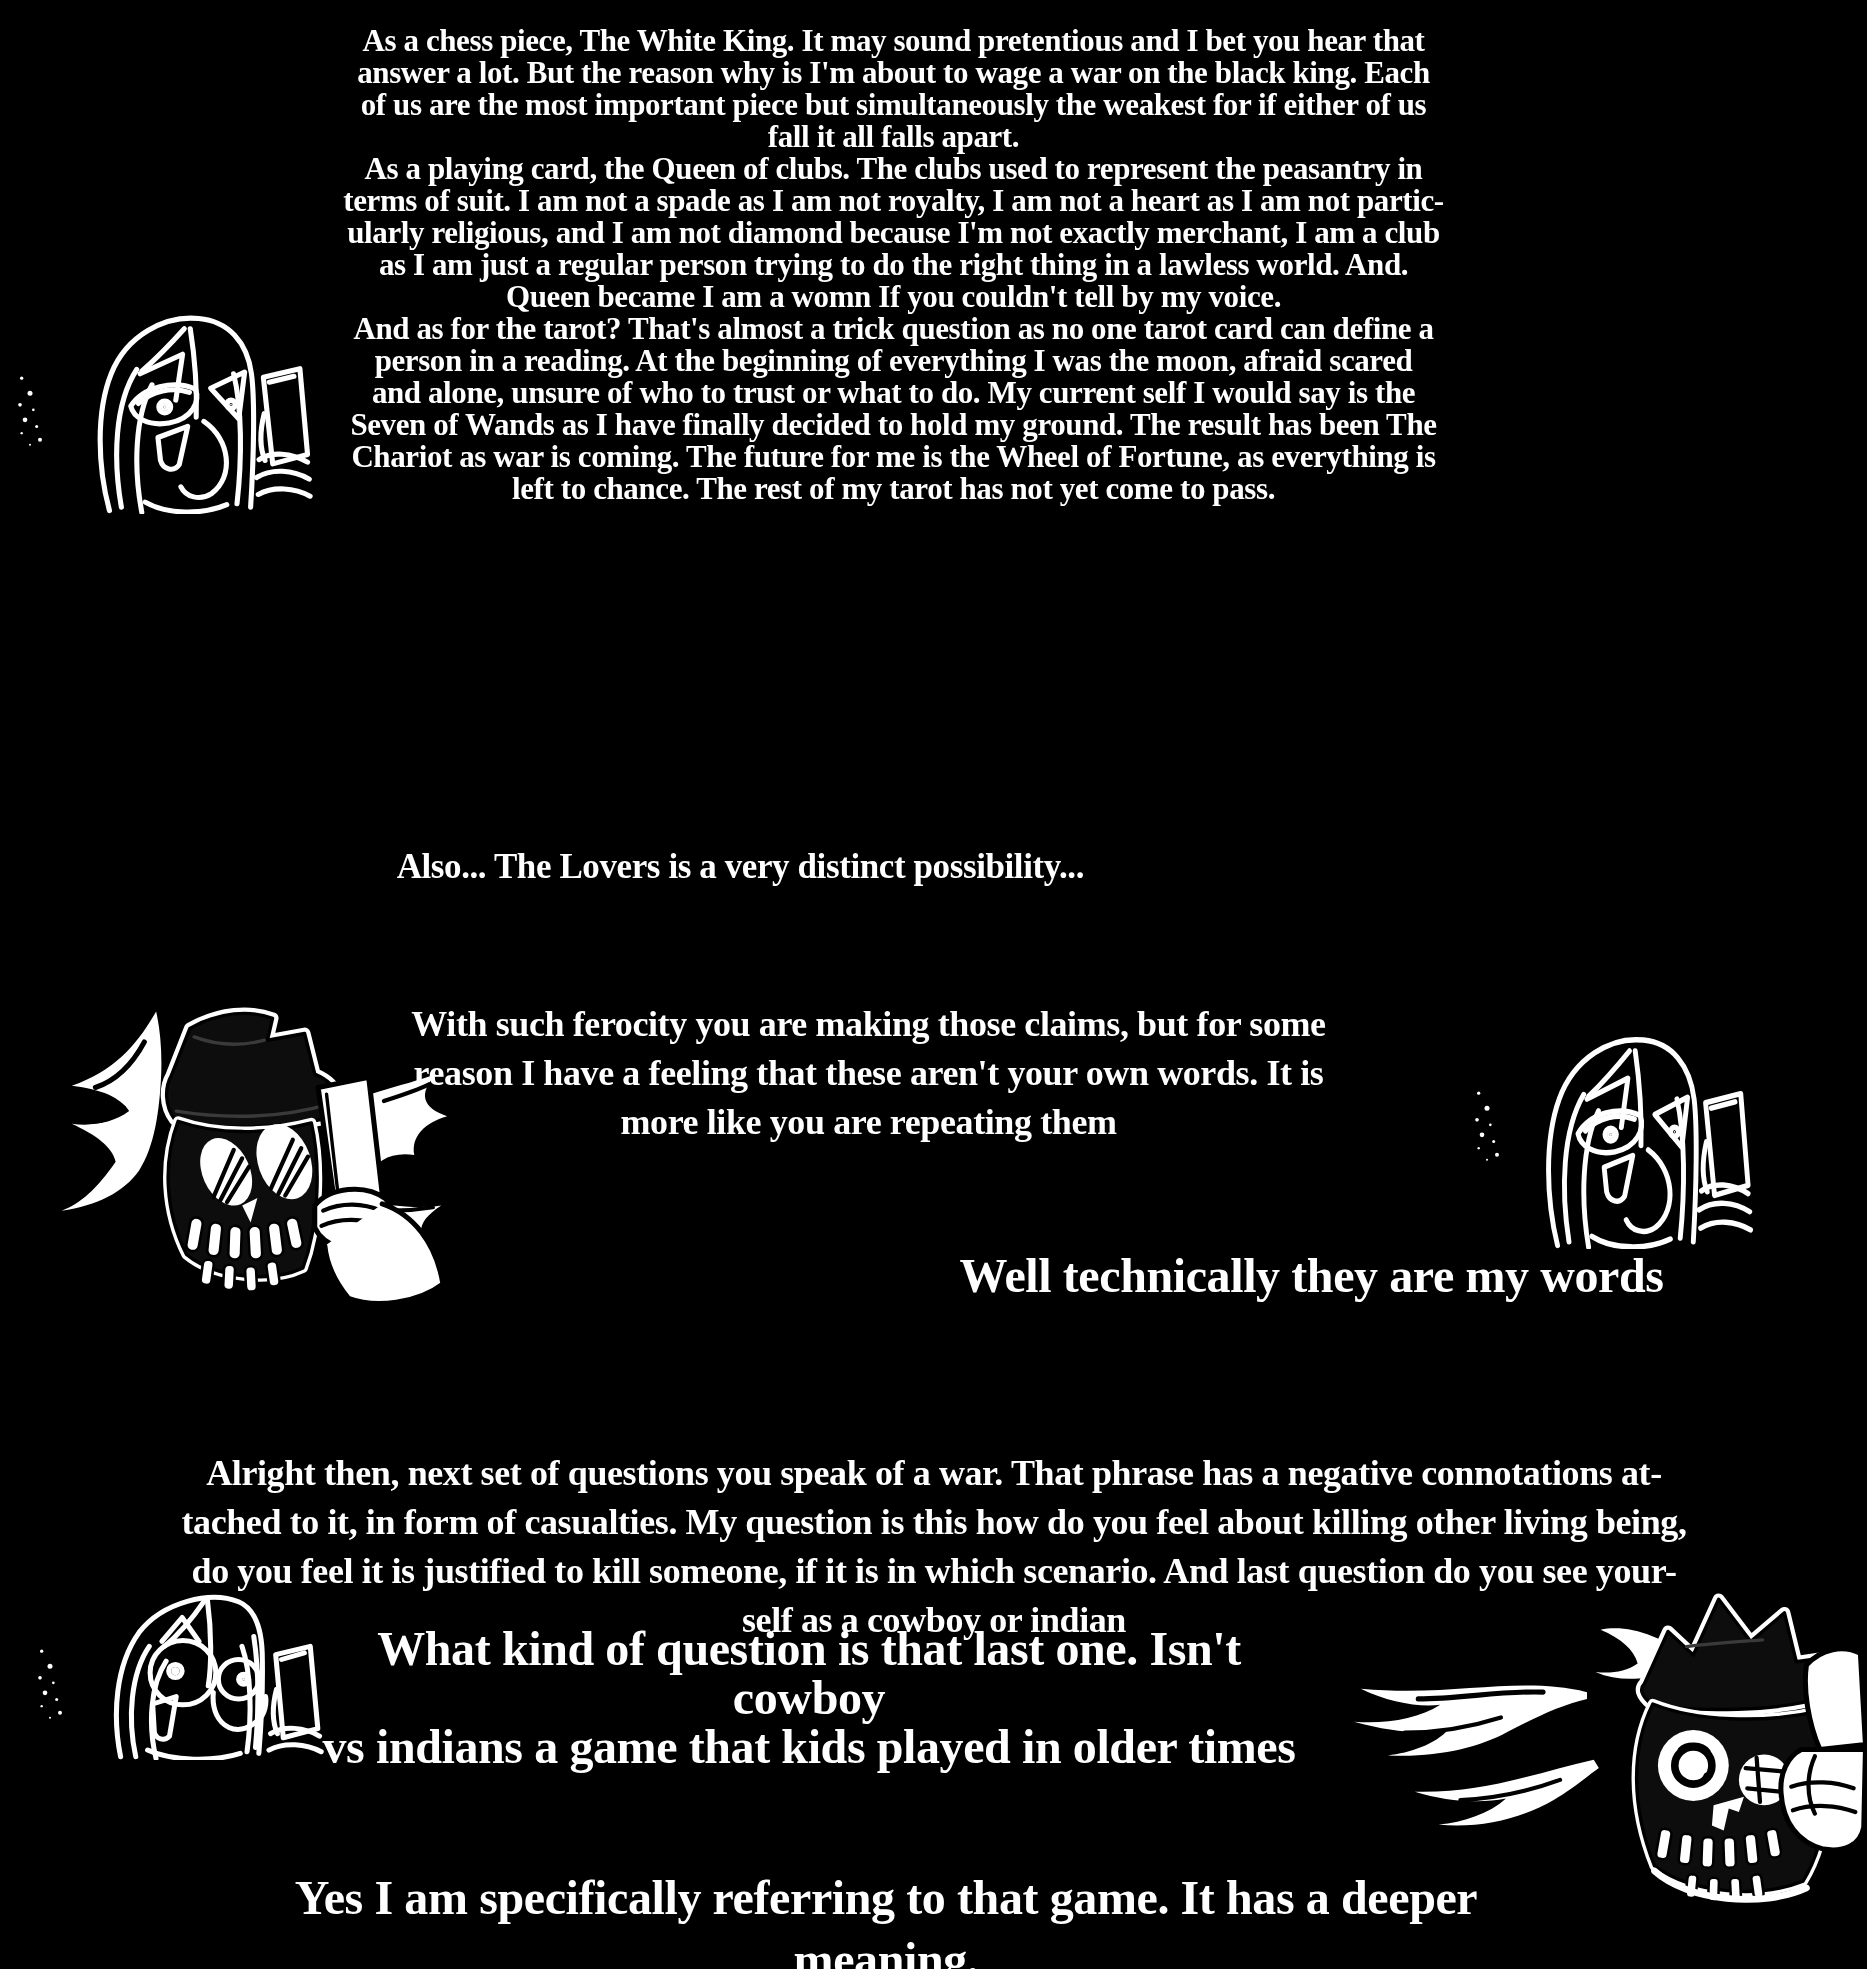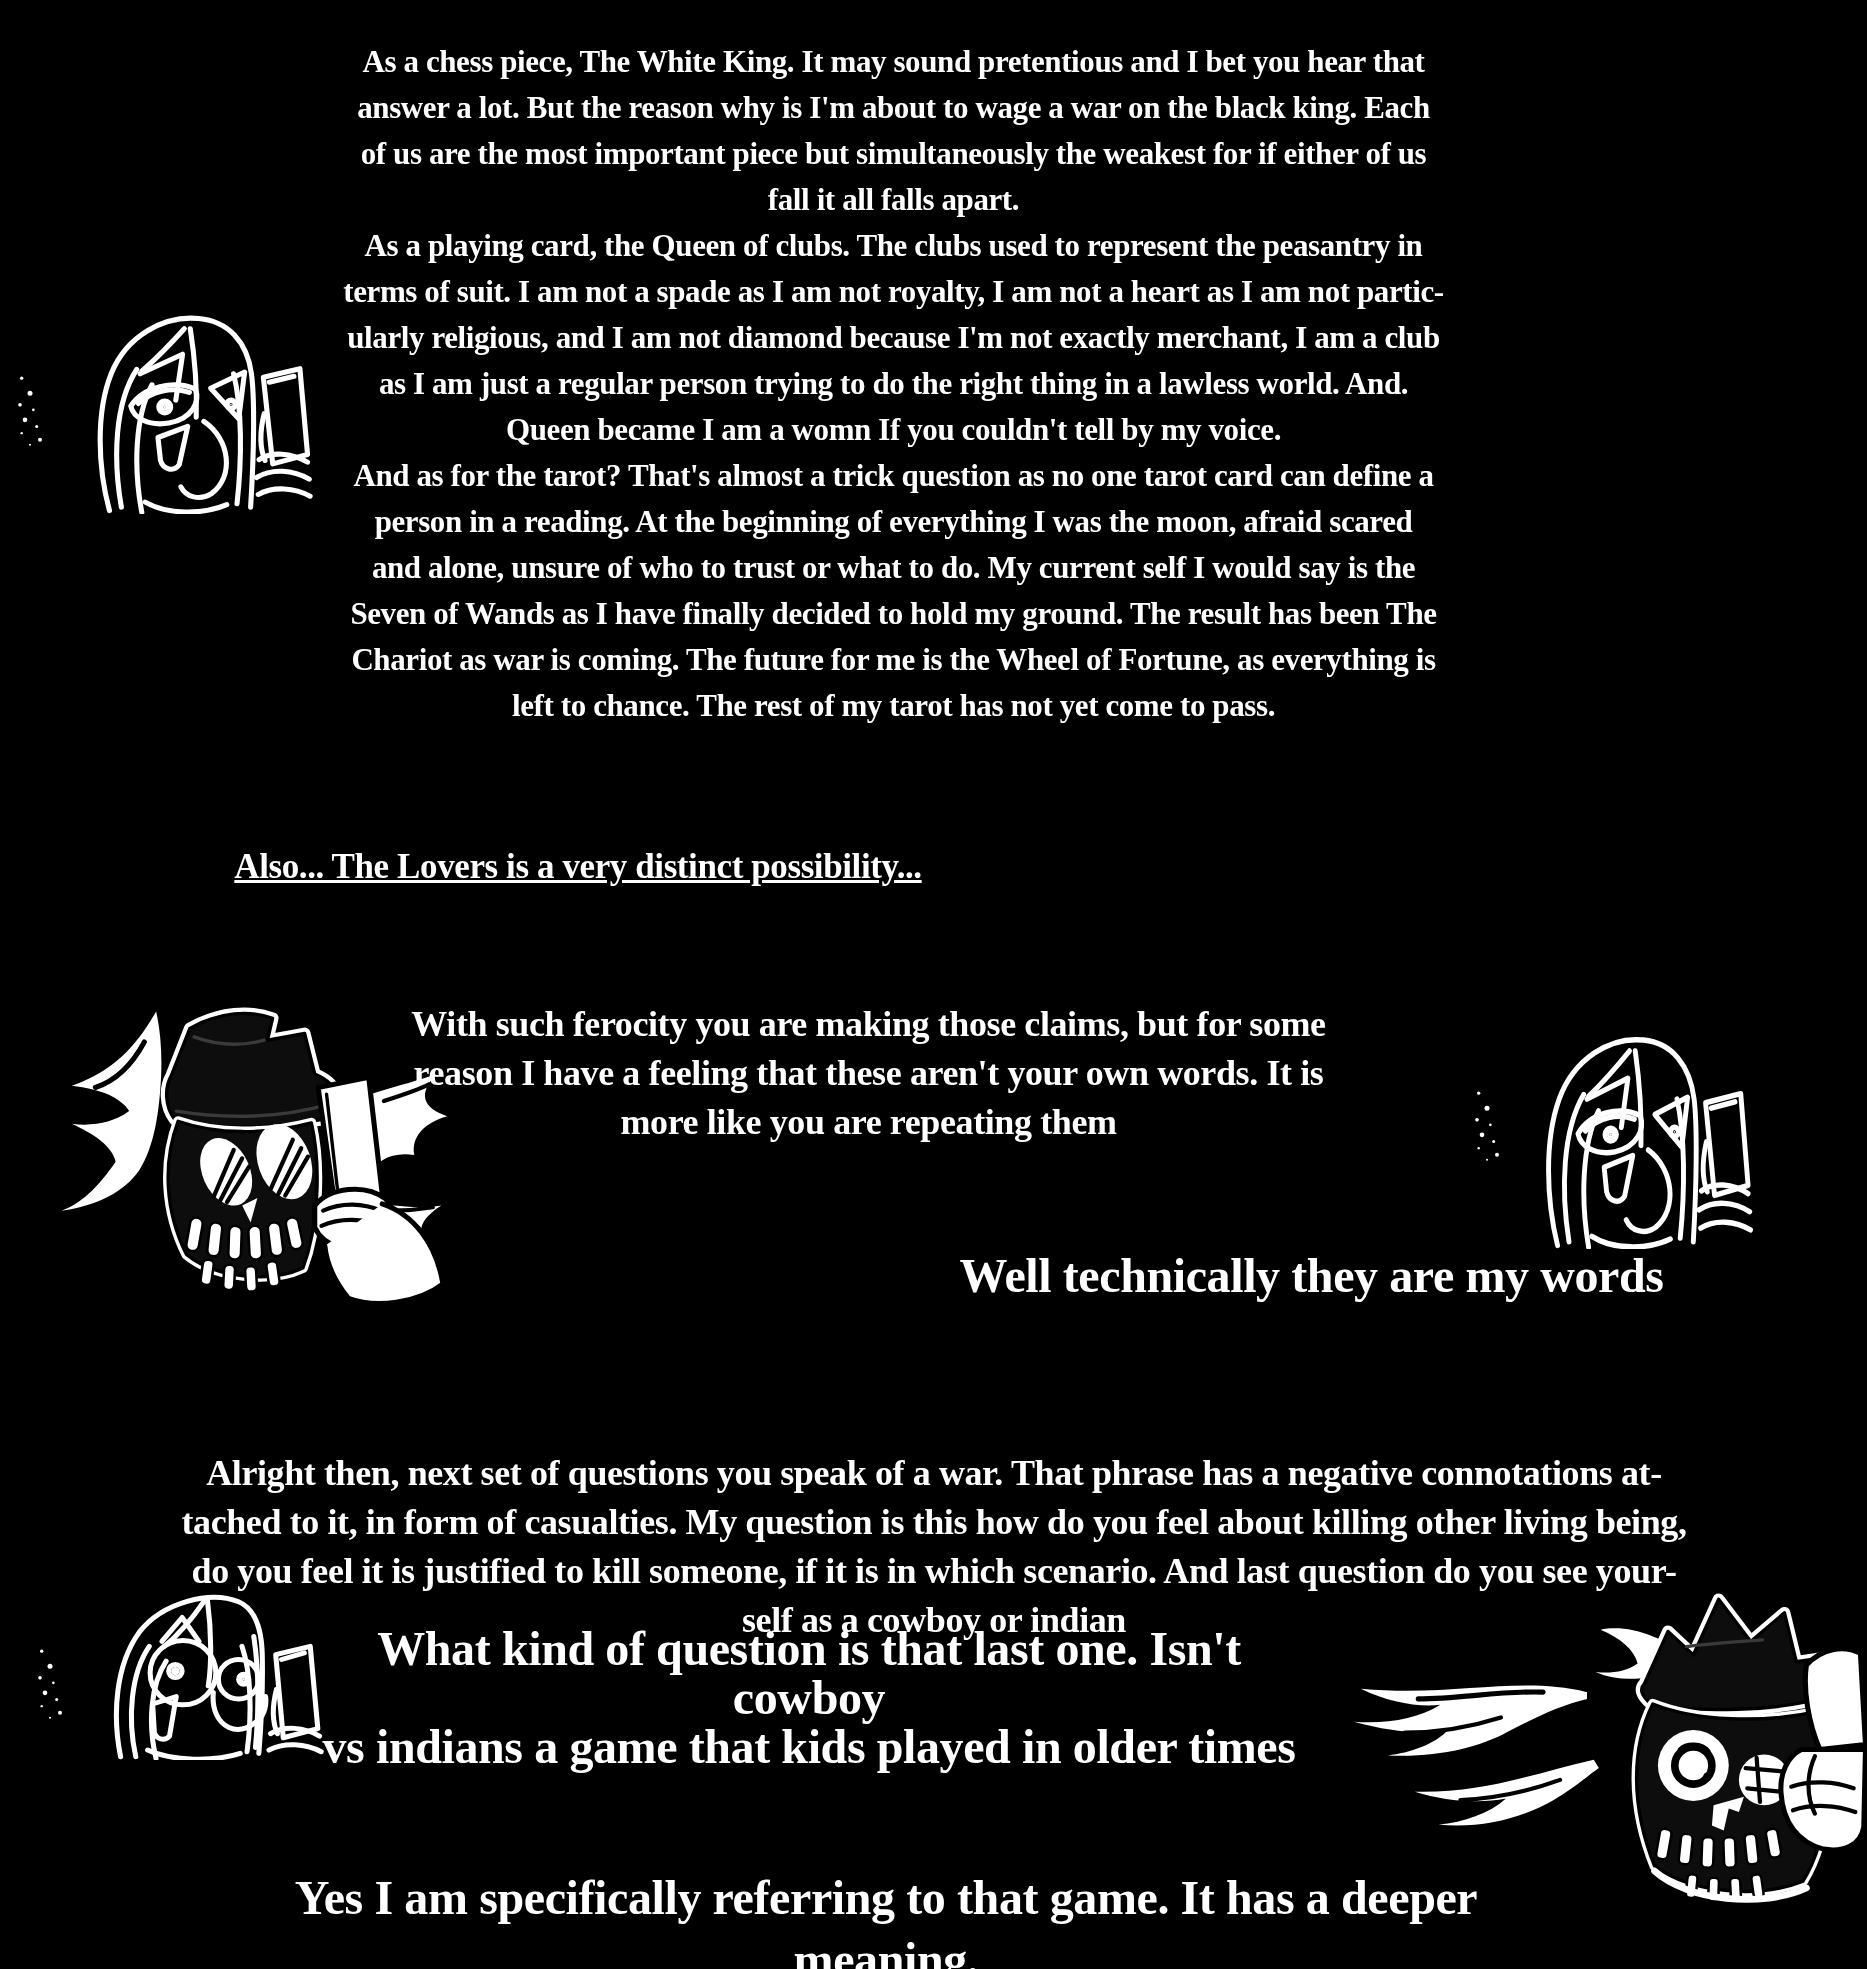--- a/index.html
+++ b/index.html
@@ -11,22 +11,22 @@
     color:#fff;
     font-family:"Liberation Serif","DejaVu Serif",serif;
     font-weight:700;
   }
   .txt{
     position:absolute;
     white-space:pre-line;
     text-align:center;
     letter-spacing:-0.4px;
   }
-  #b1{left:101px;top:39px;width:1585px;font-size:31px;line-height:46px;}
-  #b2{left:72px;top:847px;width:1012px;font-size:35px;text-align:center;text-decoration:underline;}
+  #b1{left:101px;top:25px;width:1585px;font-size:31px;line-height:32px;}
+  #b2{left:72px;top:847px;width:1012px;font-size:35px;text-align:right;}
   #b3{left:278px;top:1000px;width:1181px;font-size:36px;line-height:49px;}
   #b4{left:911px;top:1251px;width:801px;font-size:48px;line-height:49px;}
   #b5{left:59px;top:1449px;width:1750px;font-size:36px;line-height:49px;}
   #b6{left:320px;top:1624px;width:978px;font-size:48px;line-height:49px;}
   #b7{left:245px;top:1867px;width:1282px;font-size:48px;line-height:62px;}
   .figure{position:absolute;}
   .figure svg{display:block;width:100%;height:100%;}
 </style>
 </head>
 <body>

